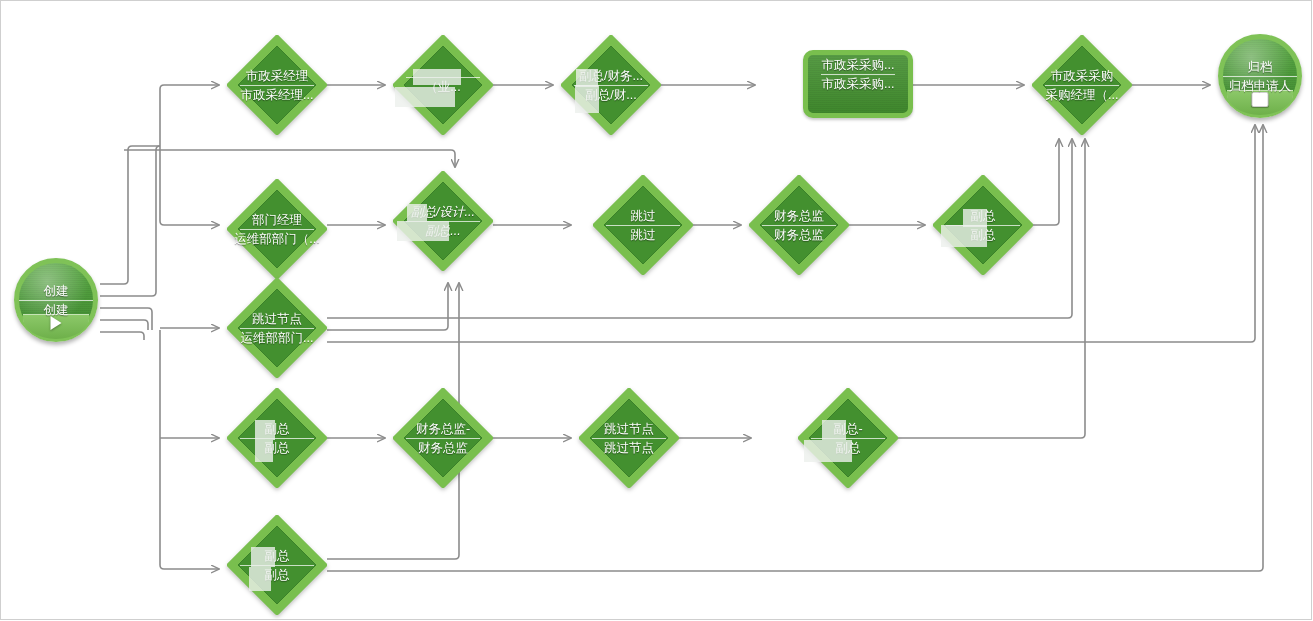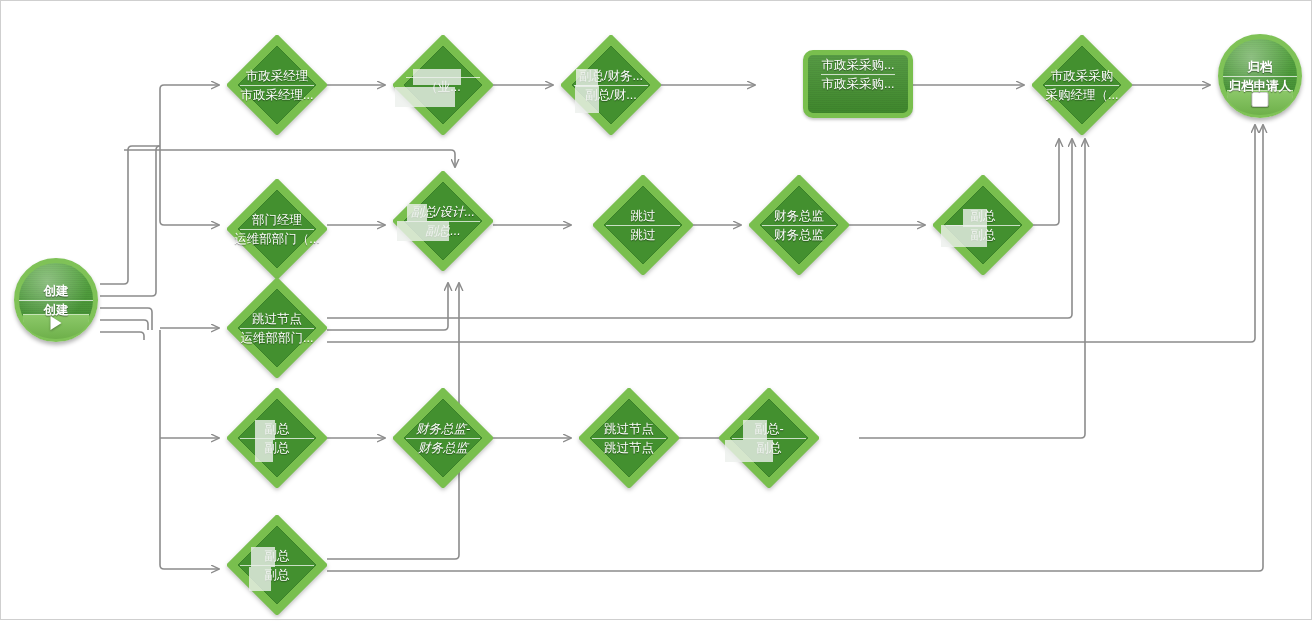--- a/index.html
+++ b/index.html
@@ -34,21 +34,20 @@
     box-shadow:0 2px 3px rgba(0,0,0,.22);
   }
   .circ{
     position:absolute;border-radius:50%;
     background:
       radial-gradient(circle at 38% 25%,rgba(255,255,255,.35),rgba(255,255,255,0) 58%),
       repeating-linear-gradient(0deg,rgba(0,0,0,.05) 0 1px,rgba(255,255,255,0) 1px 2px),
       linear-gradient(180deg,#5aa845,#3f8a30);
     border:5px solid #7fc257;box-sizing:border-box;
     box-shadow:0 3px 4px rgba(0,0,0,.30);
-    font-weight:bold;
   }
   .circ .cap{
     position:absolute;left:6%;right:6%;bottom:-2px;height:34%;
     background:linear-gradient(180deg,#8dc96a,#6eb04a);
     border-radius:0 0 46px 46px/0 0 30px 30px;
     box-shadow:inset 0 1px 0 rgba(255,255,255,.5);
   }
   .play-tri{
     position:absolute;left:50%;bottom:7px;transform:translateX(-50%);
     width:0;height:0;border-left:11px solid #ffffff;
@@ -274,21 +273,21 @@
           <path d="M50,11 L89,50 L50,89 L11,50 Z" fill="#43902f" stroke="#3a8129" stroke-width="1" stroke-linejoin="round"></path>
         </svg>
         <div class="nodelabel">
           <span class="l1">副总</span>
           <span class="sep"></span>
           <span class="l2">副总</span>
         </div>
         <div class="redact" style="left: 28px; top: 32px; width: 20px; height: 20px;"></div>
         <div class="redact" style="left: 28px; top: 52px; width: 18px; height: 22px;"></div>
       </div>
-      <div class="node" style="left: 393px; top: 388px; width: 100px; height: 100px; font-style: italic;">
+      <div class="node" style="left: 393px; top: 388px; width: 100px; height: 100px;">
         <svg width="100" height="100" viewBox="0 0 100 100" style="position: absolute; left: 0px; top: 0px; filter: drop-shadow(rgba(0, 0, 0, 0.25) 0px 2px 2px);">
           <path d="M50,3 L97,50 L50,97 L3,50 Z" fill="#79bf4e" stroke="#79bf4e" stroke-width="6" stroke-linejoin="round"></path>
           <path d="M50,11 L89,50 L50,89 L11,50 Z" fill="#43902f" stroke="#3a8129" stroke-width="1" stroke-linejoin="round"></path>
         </svg>
         <div class="nodelabel">
           <span class="l1">财务总监-</span>
           <span class="sep"></span>
           <span class="l2">财务总监</span>
         </div>
       </div>
@@ -296,21 +295,21 @@
         <svg width="100" height="100" viewBox="0 0 100 100" style="position: absolute; left: 0px; top: 0px; filter: drop-shadow(rgba(0, 0, 0, 0.25) 0px 2px 2px);">
           <path d="M50,3 L97,50 L50,97 L3,50 Z" fill="#79bf4e" stroke="#79bf4e" stroke-width="6" stroke-linejoin="round"></path>
           <path d="M50,11 L89,50 L50,89 L11,50 Z" fill="#43902f" stroke="#3a8129" stroke-width="1" stroke-linejoin="round"></path>
         </svg>
         <div class="nodelabel">
           <span class="l1">跳过节点</span>
           <span class="sep"></span>
           <span class="l2">跳过节点</span>
         </div>
       </div>
-      <div class="node" style="left: 719px; top: 388px; width: 100px; height: 100px;">
+      <div class="node" style="left: 798px; top: 388px; width: 100px; height: 100px;">
         <svg width="100" height="100" viewBox="0 0 100 100" style="position: absolute; left: 0px; top: 0px; filter: drop-shadow(rgba(0, 0, 0, 0.25) 0px 2px 2px);">
           <path d="M50,3 L97,50 L50,97 L3,50 Z" fill="#79bf4e" stroke="#79bf4e" stroke-width="6" stroke-linejoin="round"></path>
           <path d="M50,11 L89,50 L50,89 L11,50 Z" fill="#43902f" stroke="#3a8129" stroke-width="1" stroke-linejoin="round"></path>
         </svg>
         <div class="nodelabel">
           <span class="l1">副总-</span>
           <span class="sep"></span>
           <span class="l2">副总</span>
         </div>
         <div class="redact" style="left: 24px; top: 32px; width: 24px; height: 20px;"></div>

